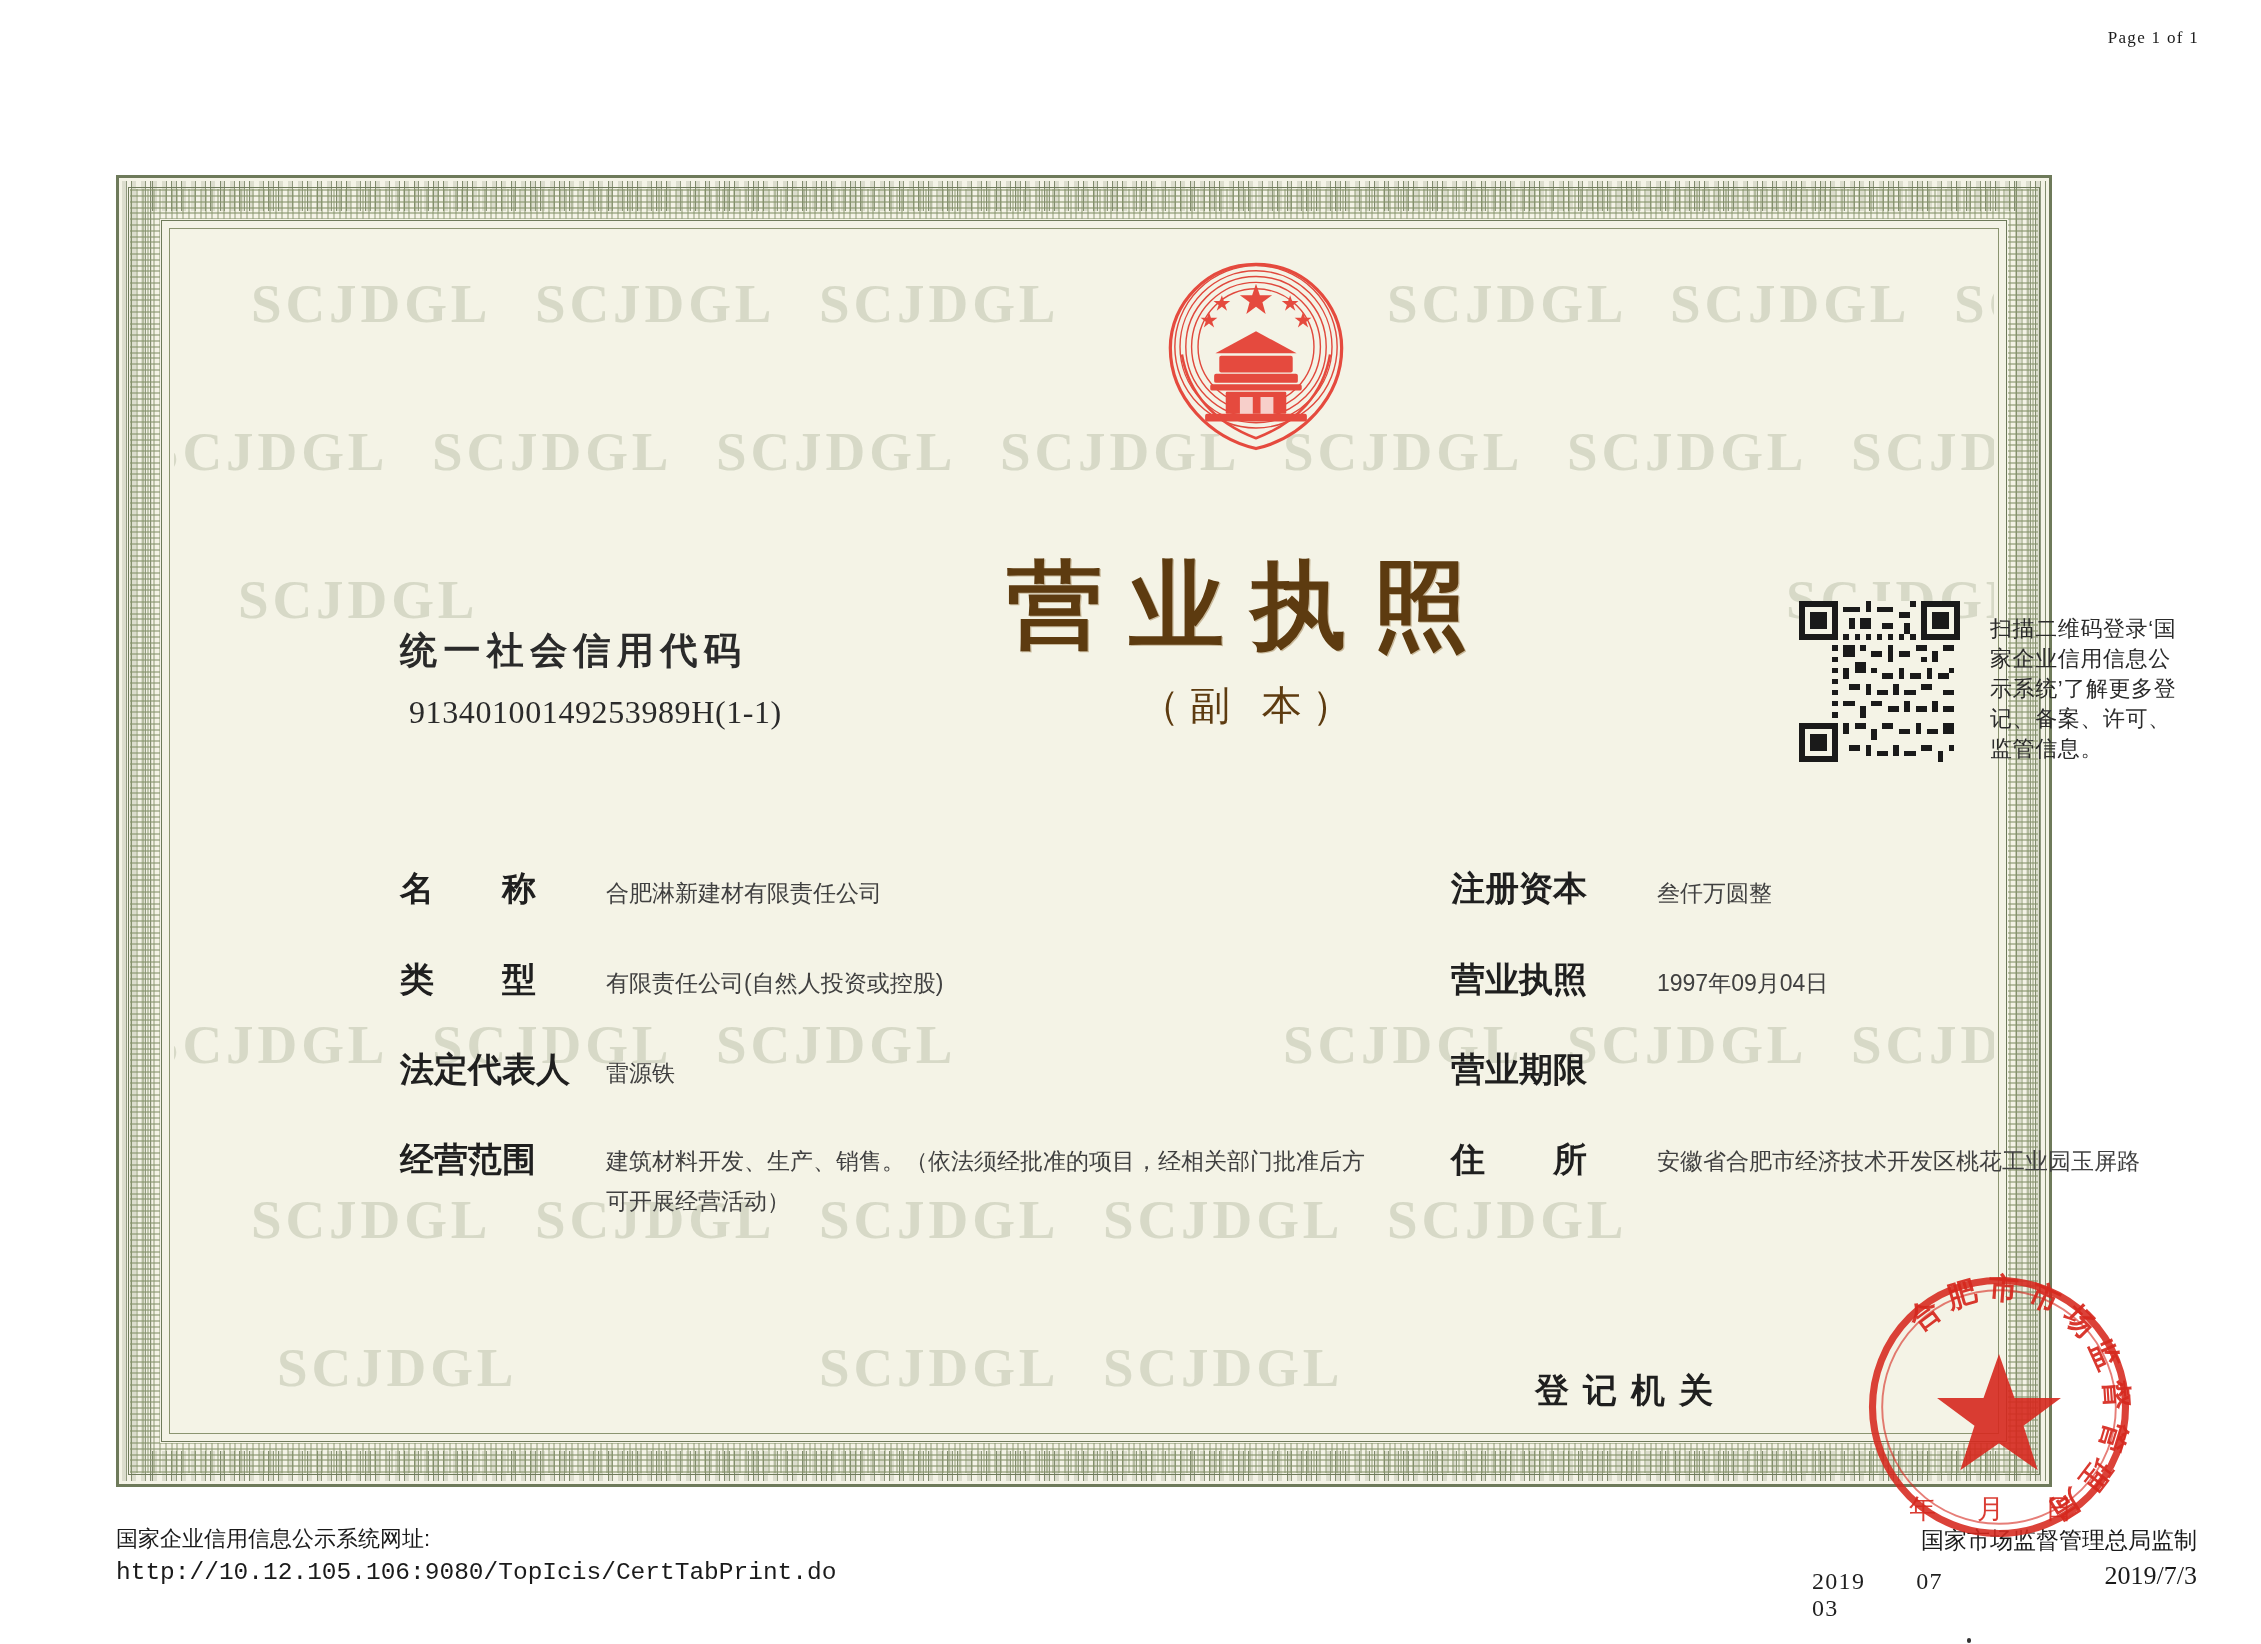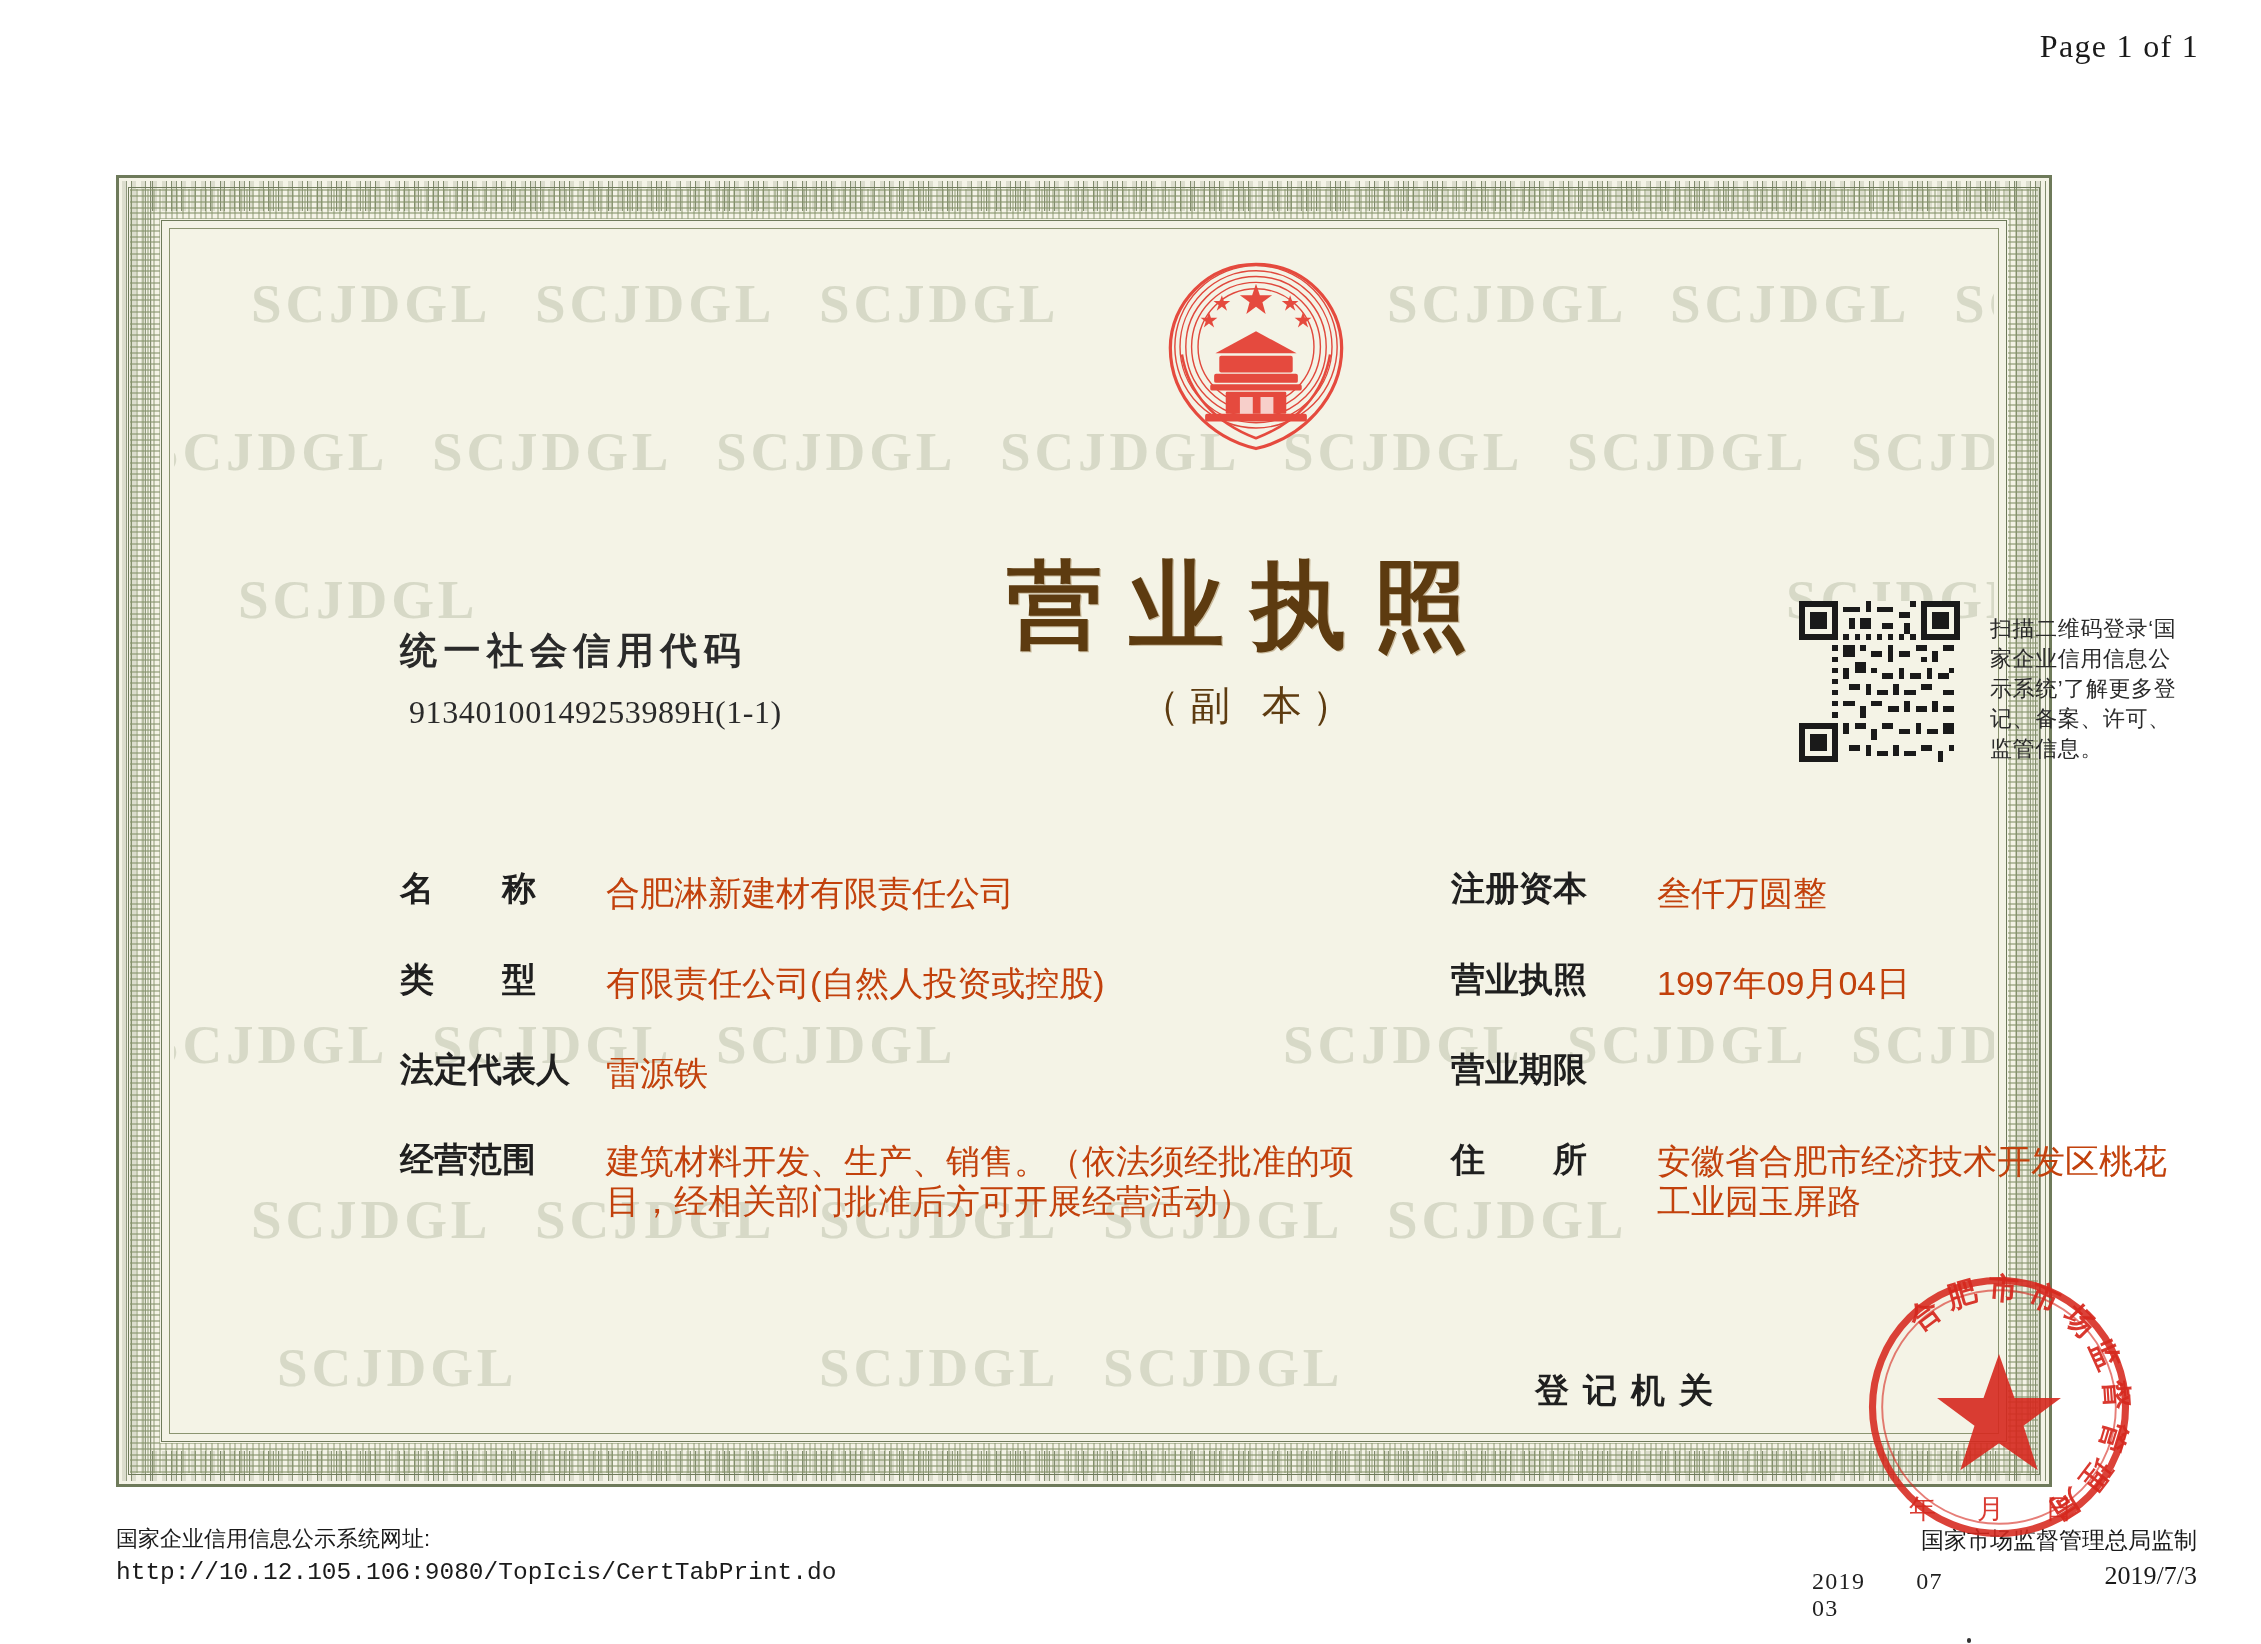--- a/index.html
+++ b/index.html
@@ -14,21 +14,21 @@
     font-family: "Liberation Serif", serif;
     overflow: hidden;
   }
 
   
   #page-indicator {
     position: absolute;
     top: 28px;
     right: 62px;
     font-family: "Liberation Serif", serif;
-    font-size: 32px;
+    font-size: 17px;
     letter-spacing: 1.3px;
     color: #1a1a1a;
   }
 
   
   #certificate {
     position: absolute;
     left: 116px;
     top: 175px;
     width: 1936px;
@@ -219,23 +219,23 @@
   }
   .field-label {
     font-family: "Liberation Sans", sans-serif;
     font-weight: bold;
     font-size: 34px;
     color: #1f1f1f;
     white-space: nowrap;
   }
   .field-value {
     font-family: "Liberation Sans", sans-serif;
-    font-size: 34px;
+    font-size: 23px;
     line-height: 40px;
-    color: #c2410c;
+    color: #404040;
     white-space: pre-line;
   }
 
   
   .lcol-label { left: 284px; }
   .lcol-value { left: 490px; }
   
   .rcol-label { left: 1335px; }
   .rcol-value { left: 1541px; }
 

